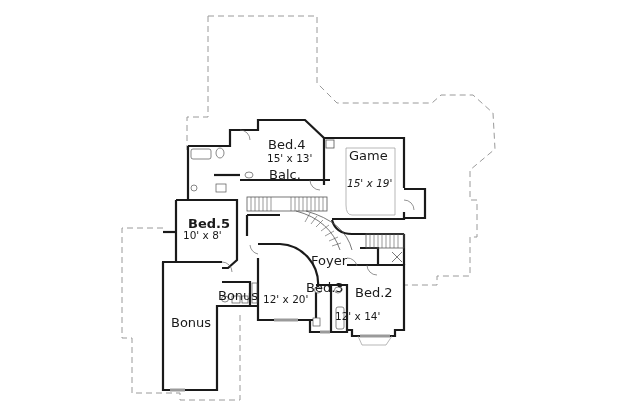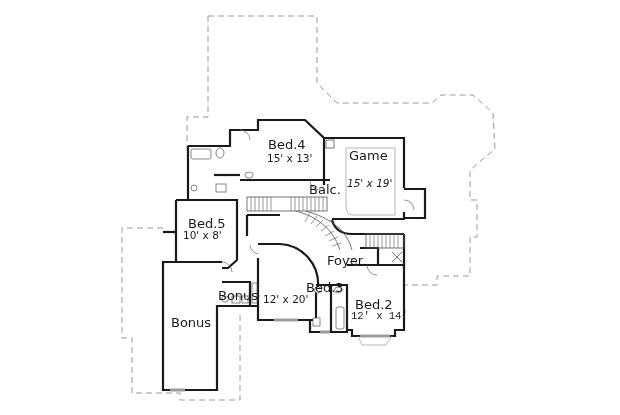--- a/index.html
+++ b/index.html
@@ -155,28 +155,28 @@
     <polyline class="light" points="358,336 362,345 386,345 392,336"></polyline>
   </g>
 </svg>
 
 <div class="room-name" style="left:268px;top:138px;">Bed.4</div>
 <div class="room-dim" style="left:267px;top:153px;">15' x 13'</div>
 
 <div class="room-name" style="left:349px;top:149px;">Game</div>
 <div class="room-dim" style="left:347px;top:178px;font-style:italic;">15' x 19'</div>
 
-<div class="room-name" style="left:269px;top:183px;margin-left:40px;">Balc.</div>
+<div class="room-name" style="left:269px;top:168px;">Balc.</div>
 
-<div class="room-name" style="left:188px;top:217px;">Bed.5</div>
+<div class="room-name" style="left:188px;top:217px;font-weight:bold;">Bed.5</div>
 <div class="room-dim" style="left:183px;top:230px;">10' x 8'</div>
 
-<div class="room-name" style="left:327px;top:254px;">Foyer</div>
+<div class="room-name" style="left:311px;top:254px;">Foyer</div>
 
 <div class="room-name" style="left:267px;top:281px;margin-left:39px;">Bed.3</div>
 <div class="room-dim" style="left:263px;top:294px;">12' x 20'</div>
 
 <div class="room-name" style="left:218px;top:289px;">Bonus</div>
 
 <div class="room-name" style="left:171px;top:316px;">Bonus</div>
 
-<div class="room-name" style="left:355px;top:298px;">Bed.2</div>
-<div class="room-dim" style="left:351px;top:311px;font-family:Liberation Mono, monospace;">12' x 14'</div>
+<div class="room-name" style="left:355px;top:286px;">Bed.2</div>
+<div class="room-dim" style="left:335px;top:311px;">12' x 14'</div>
 
 </body></html>

